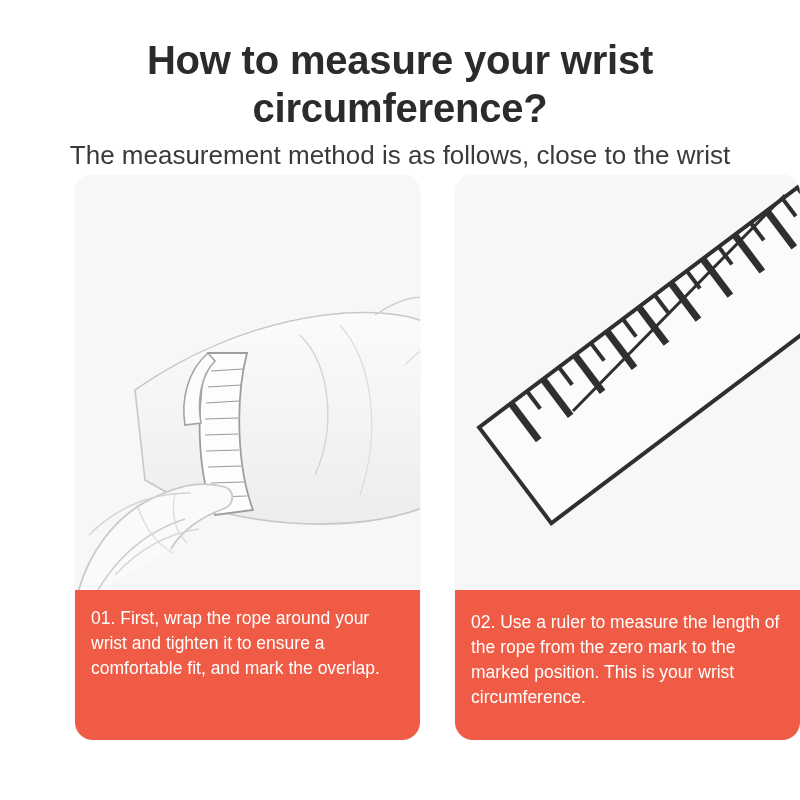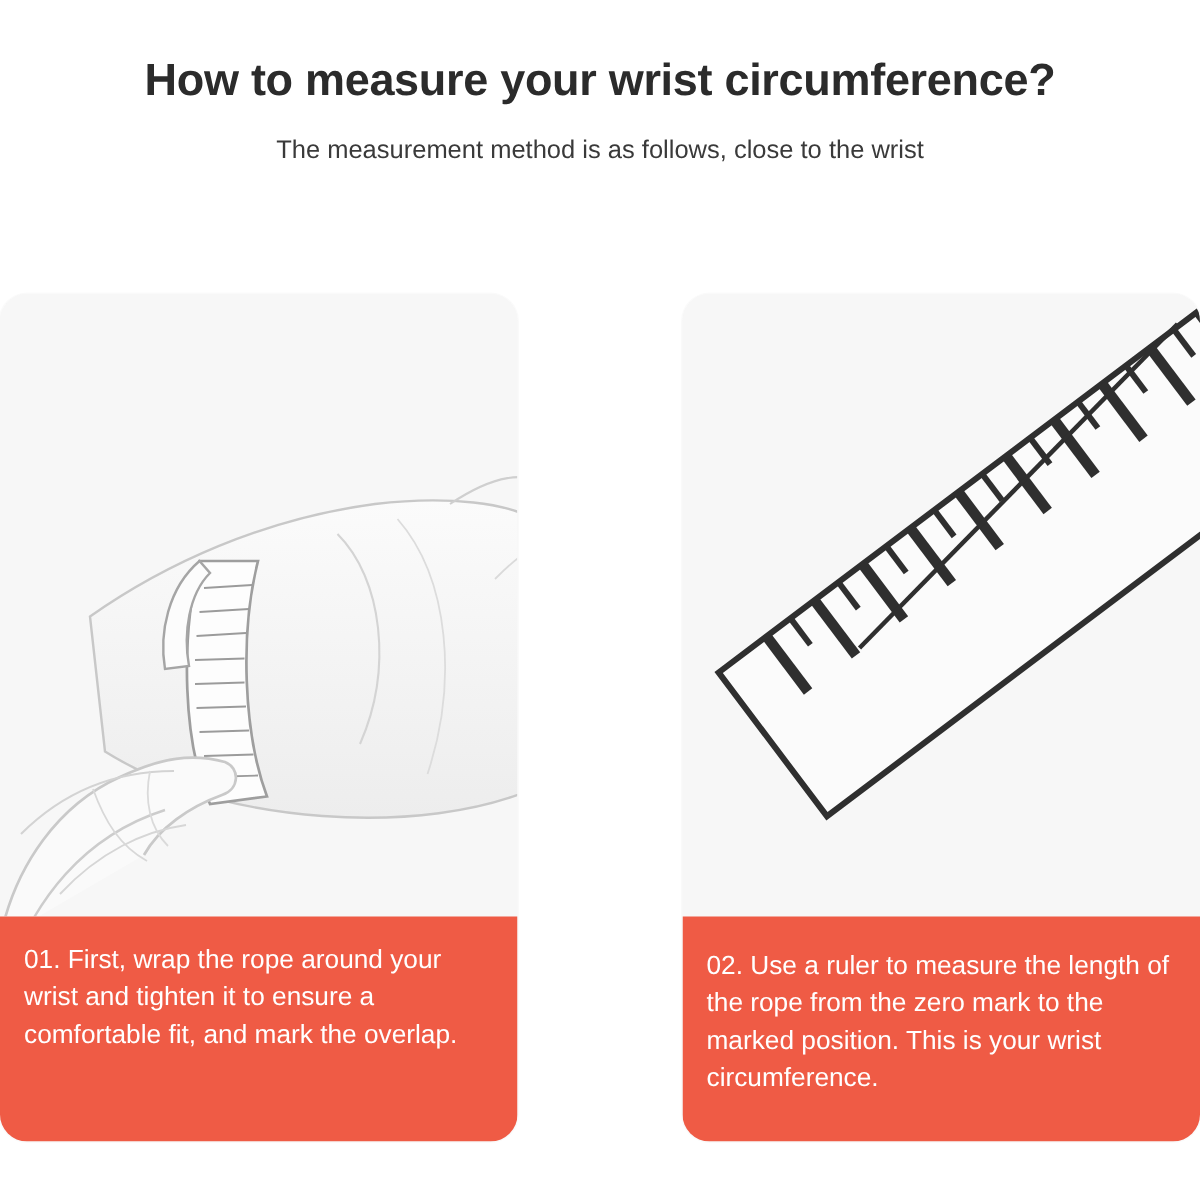--- a/index.html
+++ b/index.html
@@ -17,39 +17,39 @@
     position: relative;
     width: 800px;
     height: 800px;
     background: #ffffff;
   }
   .header {
     padding-top: 36px;
     text-align: center;
   }
   .title {
-    font-size: 30px;
+    font-size: 40px;
     font-weight: bold;
     color: #2b2b2b;
     letter-spacing: -0.2px;
     line-height: 1.2;
   }
   .subtitle {
-    margin-top: 18px;
-    font-size: 17px;
+    margin-top: 8px;
+    font-size: 26px;
     color: #3a3a3a;
     font-weight: 400;
   }
   .cards {
     position: absolute;
-    top: 196px;
+    top: 175px;
     left: 0;
     width: 800px;
     display: flex;
-    justify-content: space-between;
+    justify-content: flex-end;
     gap: 35px;
   }
   .card {
     position: relative;
     width: 345px;
     height: 565px;
     border-radius: 18px;
     overflow: hidden;
     background: #f6f6f6;
     box-shadow: 0 0 0 1px rgba(0,0,0,0.02);

